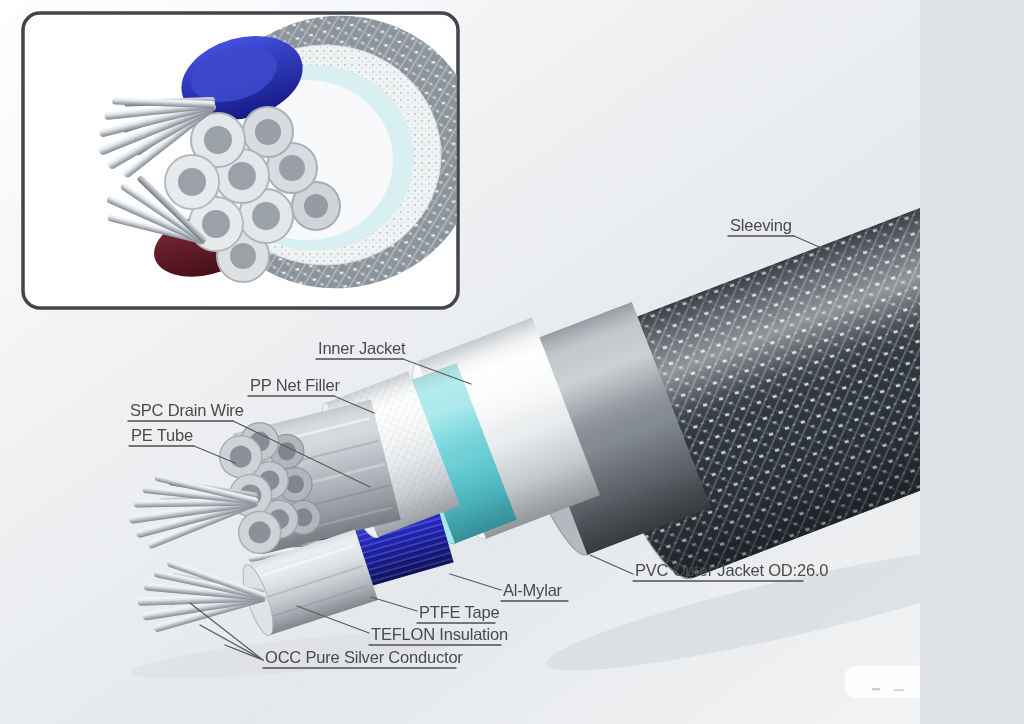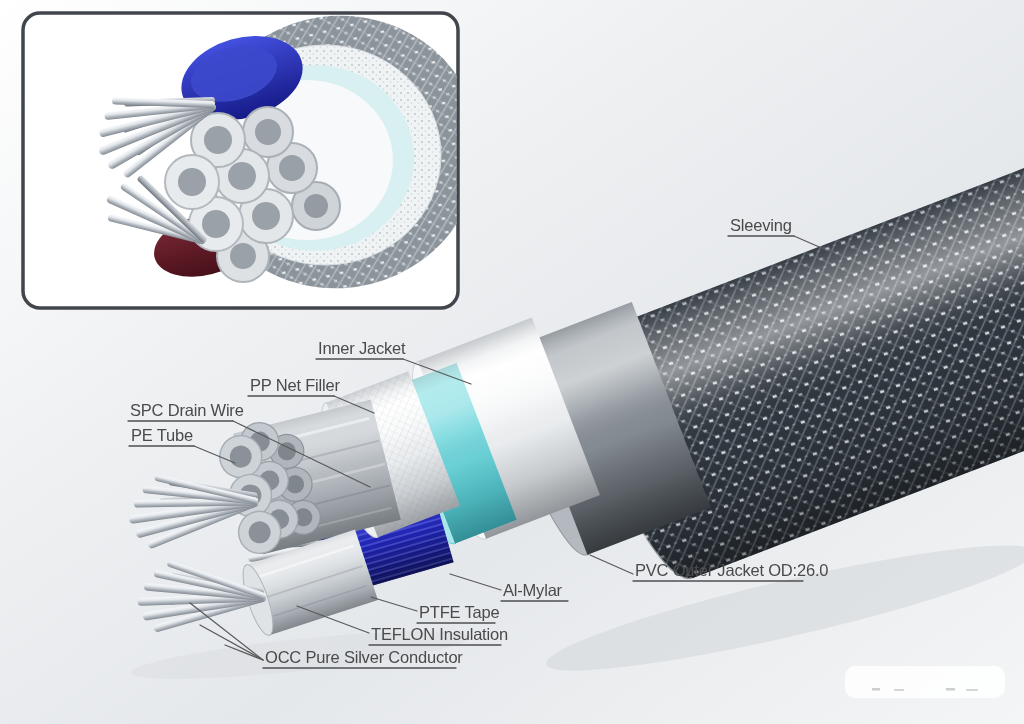--- a/index.html
+++ b/index.html
@@ -1,16 +1,16 @@
 <!DOCTYPE html>
 <html><head>
 <meta charset="utf-8">
 <style>
   html,body{margin:0;padding:0;background:#dfe2e6;}
-  .stage{position:relative;width:1024px;height:724px;overflow:hidden;
+  .stage{position:relative;width:920px;height:724px;overflow:hidden;
          font-family:"Liberation Sans",sans-serif;text-decoration:underline;}
   svg{display:block;}
   text.lbl{font-family:"Liberation Sans",sans-serif;font-size:16.5px;fill:#4a4a4b;letter-spacing:-0.2px;}
 </style>
 </head>
 <body>
 
 <div class="stage">
 <svg width="1024" height="724" viewBox="0 0 1024 724">
   <defs>

